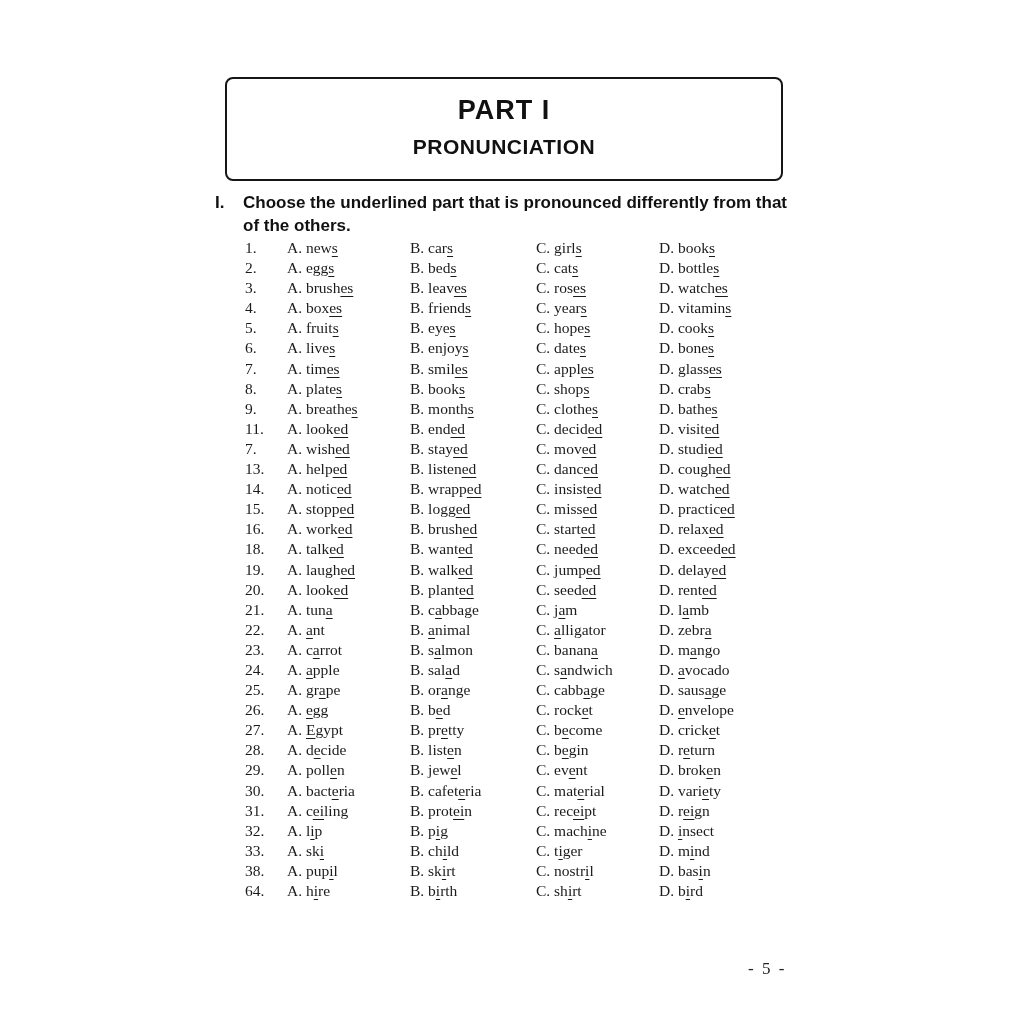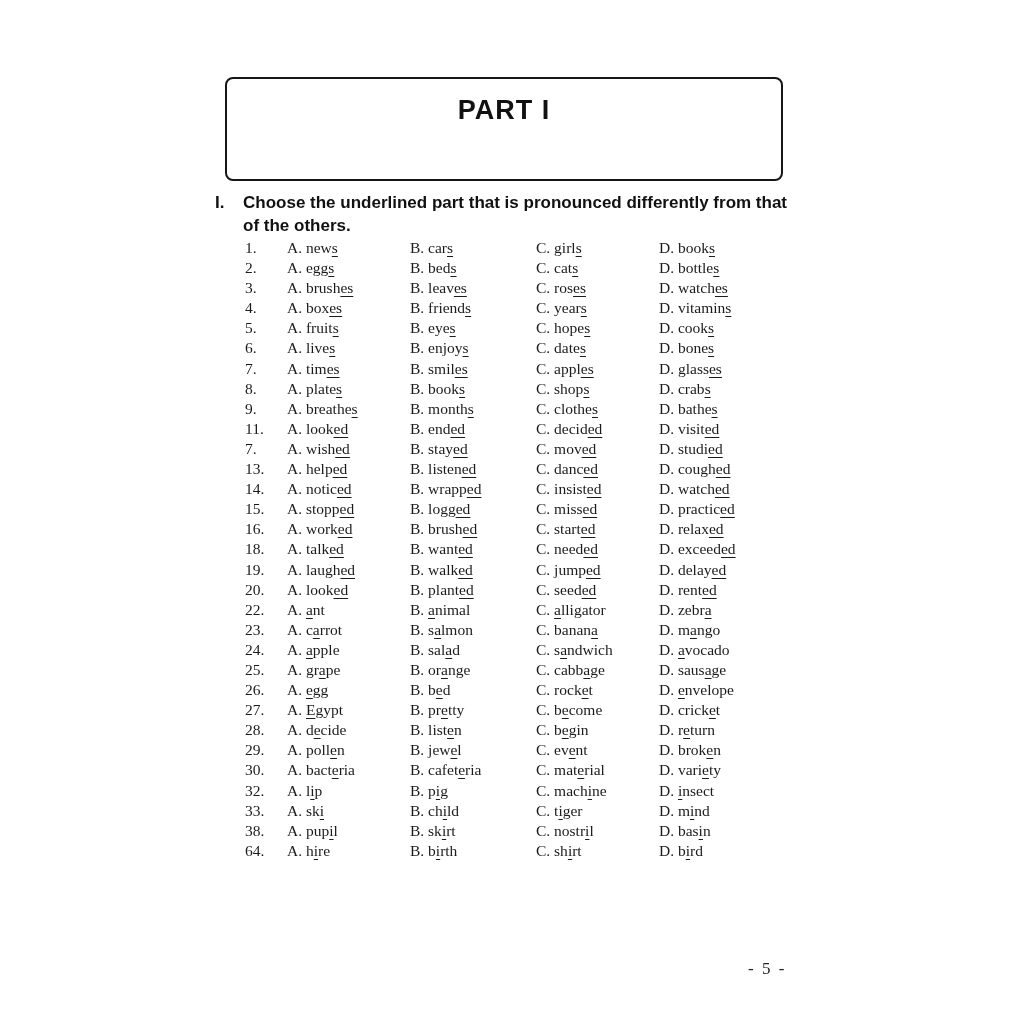--- a/index.html
+++ b/index.html
@@ -81,20 +81,21 @@
     color: #222;
   }
 </style>
 </head>
 <body>
 
 <div class="page">
 
   <div class="title-box">
     <div class="part-title">PART I</div>
+    <div class="part-subtitle">PRONUNCIATION</div>
   </div>
 
   <div class="instruction">
     <span class="instr-numeral">I.</span>
     <span class="instr-text">Choose the underlined part that is pronounced differently from that of the others.</span>
   </div>
 
   <div class="questions" id="questions">
       <div class="q-row">
         <span class="q-num">1.</span>
@@ -216,20 +217,27 @@
         <span class="q-opt">D. delay<span class="u">ed</span></span>
       </div>
       <div class="q-row">
         <span class="q-num">20.</span>
         <span class="q-opt">A. look<span class="u">ed</span></span>
         <span class="q-opt">B. plant<span class="u">ed</span></span>
         <span class="q-opt">C. seed<span class="u">ed</span></span>
         <span class="q-opt">D. rent<span class="u">ed</span></span>
       </div>
       <div class="q-row">
+        <span class="q-num">21.</span>
+        <span class="q-opt">A. tun<span class="u">a</span></span>
+        <span class="q-opt">B. c<span class="u">a</span>bbage</span>
+        <span class="q-opt">C. j<span class="u">a</span>m</span>
+        <span class="q-opt">D. l<span class="u">a</span>mb</span>
+      </div>
+      <div class="q-row">
         <span class="q-num">22.</span>
         <span class="q-opt">A. <span class="u">a</span>nt</span>
         <span class="q-opt">B. <span class="u">a</span>nimal</span>
         <span class="q-opt">C. <span class="u">a</span>lligator</span>
         <span class="q-opt">D. zebr<span class="u">a</span></span>
       </div>
       <div class="q-row">
         <span class="q-num">23.</span>
         <span class="q-opt">A. c<span class="u">a</span>rrot</span>
         <span class="q-opt">B. s<span class="u">a</span>lmon</span>
@@ -279,20 +287,27 @@
         <span class="q-opt">D. brok<span class="u">e</span>n</span>
       </div>
       <div class="q-row">
         <span class="q-num">30.</span>
         <span class="q-opt">A. bact<span class="u">e</span>ria</span>
         <span class="q-opt">B. cafet<span class="u">e</span>ria</span>
         <span class="q-opt">C. mat<span class="u">e</span>rial</span>
         <span class="q-opt">D. vari<span class="u">e</span>ty</span>
       </div>
       <div class="q-row">
+        <span class="q-num">31.</span>
+        <span class="q-opt">A. c<span class="u">ei</span>ling</span>
+        <span class="q-opt">B. prot<span class="u">ei</span>n</span>
+        <span class="q-opt">C. rec<span class="u">ei</span>pt</span>
+        <span class="q-opt">D. r<span class="u">ei</span>gn</span>
+      </div>
+      <div class="q-row">
         <span class="q-num">32.</span>
         <span class="q-opt">A. l<span class="u">i</span>p</span>
         <span class="q-opt">B. p<span class="u">i</span>g</span>
         <span class="q-opt">C. mach<span class="u">i</span>ne</span>
         <span class="q-opt">D. <span class="u">i</span>nsect</span>
       </div>
       <div class="q-row">
         <span class="q-num">33.</span>
         <span class="q-opt">A. sk<span class="u">i</span></span>
         <span class="q-opt">B. ch<span class="u">i</span>ld</span>

